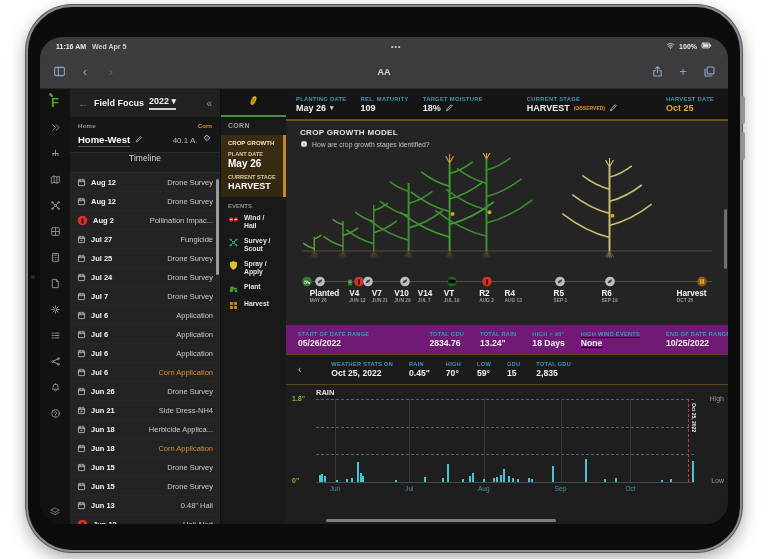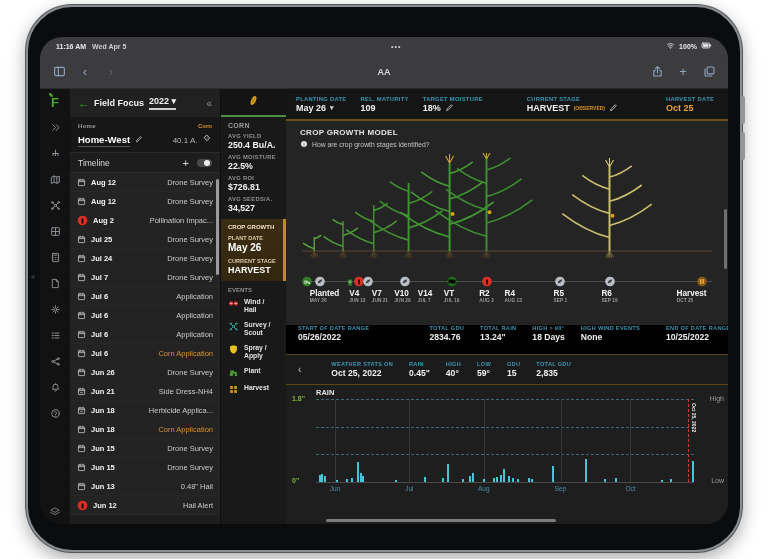--- a/index.html
+++ b/index.html
@@ -37,21 +37,21 @@
   .fp-back { color:#49a32f; font-size:11px; }
   .fp-title { color:#f0f0f0; font-size:9px; font-weight:bold; }
   .fp-year { color:#f0f0f0; font-size:9px; font-weight:bold; border-bottom:2px solid #cfcfcf; padding-bottom:2px; }
   .fp-collapse { margin-left:auto; color:#8d9196; font-size:10px; }
   .fcard { height:36px; background:#171717; display:flex; align-items:center; padding:0 8px; border-bottom:1px solid #2c2c2c; }
   .fcard .l { flex:1; }
   .fcard .tiny { font-size:6px; font-weight:bold; color:#9a9a9a; letter-spacing:.3px; }
   .fcard .name { font-size:9.5px; font-weight:bold; color:#fff; border-bottom:1px solid #555; display:inline-block; padding-bottom:1px; }
   .fcard .crop { font-size:6px; font-weight:bold; color:#d8922e; }
   .fcard .acres { font-size:8px; color:#b5b5b5; }
-  .tl-head { height:20px; display:flex; align-items:center; padding:0 8px; gap:8px; border-bottom:1px solid #2c2c2c; }
+  .tl-head { height:20px; display:flex; align-items:center; padding:0 8px; gap:8px; border-bottom:1px solid #2c2c2c;flex-direction:column; }
   .tl-title { color:#d8d8d8; font-size:8.5px; flex:1; }
   .tl-plus { color:#d8d8d8; font-size:11px; }
   .toggle { width:15px; height:8px; background:#4a4a4a; border-radius:4px; position:relative; }
   .toggle:after { content:""; position:absolute; right:2px; top:1px; width:6px; height:6px; background:#eee; border-radius:50%; }
   .tl-list { flex:1; overflow:hidden; position:relative; }
   .tl-row { height:19px; display:flex; align-items:center; padding:0 7px; gap:5px; border-bottom:1px solid #272727; background:#232323; }
   .tl-date { font-size:7.5px; font-weight:bold; color:#f2f2f2; width:26px; }
   .tl-label { flex:1; text-align:right; font-size:7.5px; color:#c9c9c9; white-space:nowrap; overflow:hidden; }
   .tl-label.hl { color:#d8922e; }
   .tl-scroll { position:absolute; right:1px; top:6px; width:3px; height:96px; background:#b9b9b9; border-radius:2px; opacity:.8; }
@@ -85,21 +85,21 @@
   .gp-title { position:absolute; left:14px; top:7px; font-size:8px; font-weight:bold; color:#e3e3e3; letter-spacing:.3px; }
   .gp-info { position:absolute; left:14px; top:19px; font-size:6.8px; color:#c2c2c2; display:flex; gap:4px; align-items:center; }
   .plants { position:absolute; left:16px; right:16px; top:32px; height:112px; }
   .stageline { position:absolute; left:16px; right:16px; top:160px; border-top:1px solid #4d4d4d; }
   .marker { position:absolute; transform:translate(-50%,-50%); }
   .stagelabels { position:absolute; left:16px; right:16px; top:168px; height:26px; }
   .stg { position:absolute; transform:translateX(-50%); text-align:left; }
   .stg .n { font-size:8.2px; font-weight:bold; color:#f5f5f5; white-space:nowrap; }
   .stg .d { font-size:4.8px; font-weight:bold; color:#9a9a9a; white-space:nowrap; }
 
-  .rrow { height:30px; background:#000000; border-bottom:1px solid #5c4414; display:flex; padding:0 12px; }
+  .rrow { height:30px; background:#701a75; border-bottom:1px solid #5c4414; display:flex; align-items:center; padding:0 12px; }
   .wrow { height:30px; background:#1b1b1b; border-bottom:1px solid #5c4414; display:flex; align-items:center; padding:0 12px; }
   .sf { margin-right:16px; }
   .sf .lbl { font-size:5.6px; font-weight:bold; color:#3f97b4; letter-spacing:.3px; margin-bottom:1px; white-space:nowrap; }
   .sf .val { font-size:8.6px; font-weight:bold; color:#f0f0f0; white-space:nowrap; }
   .wchev { color:#cfcfcf; font-size:10px; margin-right:30px; }
 
   .rain { flex:1; position:relative; background:#1e1e1e; }
   .rain-title { position:absolute; left:30px; top:3px; font-size:7.5px; font-weight:bold; color:#e3e3e3; }
   .plot { position:absolute; left:30px; right:34px; top:14px; height:84px; border-bottom:1px solid #4a4a4a; }
   .gline { position:absolute; left:0; right:0; border-top:1px dashed #3e6a75; }
@@ -315,20 +315,30 @@
                   <text x="8" y="11.2" font-size="9" fill="#fff" text-anchor="middle" font-weight="bold" font-family="Liberation Sans">!</text>
                 </svg>
               </span>
        <span class="tl-date">Aug 2</span>
        <span class="tl-label">Pollination Impac...</span>
      </div>
             <div class="tl-row">
        <span style="display:flex">
                 <svg viewBox="0 0 16 16" width="9" height="9" fill="none" stroke="#c5c5c5" stroke-width="1.4" stroke-linecap="round" stroke-linejoin="round">
                   <rect x="2.5" y="3.5" width="11" height="10" rx="1"></rect>
+                  <path d="M5.5 2v3M10.5 2v3M2.5 6.5h11M6.5 10h3"></path>
+                </svg>
+              </span>
+       <span class="tl-date">Jul 27</span>
+       <span class="tl-label">Fungicide</span>
+     </div>
+            <div class="tl-row">
+       <span style="display:flex">
+                <svg viewBox="0 0 16 16" width="9" height="9" fill="none" stroke="#c5c5c5" stroke-width="1.4" stroke-linecap="round" stroke-linejoin="round">
+                  <rect x="2.5" y="3.5" width="11" height="10" rx="1"></rect>
                   <path d="M5.5 2v3M10.5 2v3M2.5 6.5h11"></path>
                 </svg>
               </span>
        <span class="tl-date">Jul 25</span>
        <span class="tl-label">Drone Survey</span>
      </div>
             <div class="tl-row">
        <span style="display:flex">
                 <svg viewBox="0 0 16 16" width="9" height="9" fill="none" stroke="#c5c5c5" stroke-width="1.4" stroke-linecap="round" stroke-linejoin="round">
                   <rect x="2.5" y="3.5" width="11" height="10" rx="1"></rect>
@@ -476,38 +486,20 @@
         <div class="ctab">
             <span class="ic-corn"><svg viewBox="0 0 16 16" width="13" height="13" fill="none" stroke="currentColor" stroke-width="1.4" stroke-linecap="round" stroke-linejoin="round">
                 <g fill="#d8a21a" stroke="none">
                   <ellipse cx="8" cy="8" rx="2.8" ry="5.8" transform="rotate(26 8 8)"></ellipse>
                 </g>
                 <path stroke="#9a720f" stroke-width="1" d="M6.2 5.5l3.8 5M9.8 5.5l-3.8 5"></path>
               </svg></span>
           </div>
         <div class="csec">
           <div class="clbl" style="font-size:7px;color:#9c9c9c;margin-bottom:4px;">CORN</div>
-          <div class="cstats">
-              <div>
-                <div class="clbl">AVG YIELD</div>
-                <div class="cval">250.4 Bu/A.</div>
-              </div>
-              <div>
-                <div class="clbl">AVG MOISTURE</div>
-                <div class="cval">22.5%</div>
-              </div>
-              <div>
-                <div class="clbl">AVG ROI</div>
-                <div class="cval">$726.81</div>
-              </div>
-              <div>
-                <div class="clbl">AVG SEEDS/A.</div>
-                <div class="cval">34,527</div>
-              </div>
-            </div>
         </div>
         <div class="cgrow">
           <div class="t">CROP GROWTH</div>
           <div class="l">PLANT DATE</div>
           <div class="v1">May 26</div>
           <div class="l">CURRENT STAGE</div>
           <div class="v2">HARVEST</div>
         </div>
         <div class="cevents">
           <div class="cev-t">EVENTS</div>
@@ -797,21 +789,21 @@
               <div class="val">2834.76</div>
             </span>
             <span class="sf" style="">
        <div class="lbl">TOTAL RAIN</div>
               <div class="val">13.24"</div>
             </span>
             <span class="sf" style="">
        <div class="lbl">HIGH &gt; 90°</div>
               <div class="val">18 Days</div>
             </span>
-            <span class="sf" style="margin-right:26px;">
+            <span class="sf" style="margin-right:26px;text-decoration:underline;">
        <div class="lbl">HIGH WIND EVENTS</div>
               <div class="val">None</div>
             </span>
             <span class="sf" style="">
        <div class="lbl">END OF DATE RANGE</div>
               <div class="val">10/25/2022</div>
             </span>
           </div>
 
         <div class="wrow">
@@ -820,21 +812,21 @@
               <span class="sf">
        <div class="lbl">WEATHER STATS ON</div>
                 <div class="val">Oct 25, 2022</div>
               </span>
               <span class="sf">
        <div class="lbl">RAIN</div>
                 <div class="val">0.45"</div>
               </span>
               <span class="sf">
        <div class="lbl">HIGH</div>
-                <div class="val">40°</div>
+                <div class="val">70°</div>
               </span>
               <span class="sf">
        <div class="lbl">LOW</div>
                 <div class="val">59°</div>
               </span>
               <span class="sf">
        <div class="lbl">GDU</div>
                 <div class="val">15</div>
               </span>
               <span class="sf">

